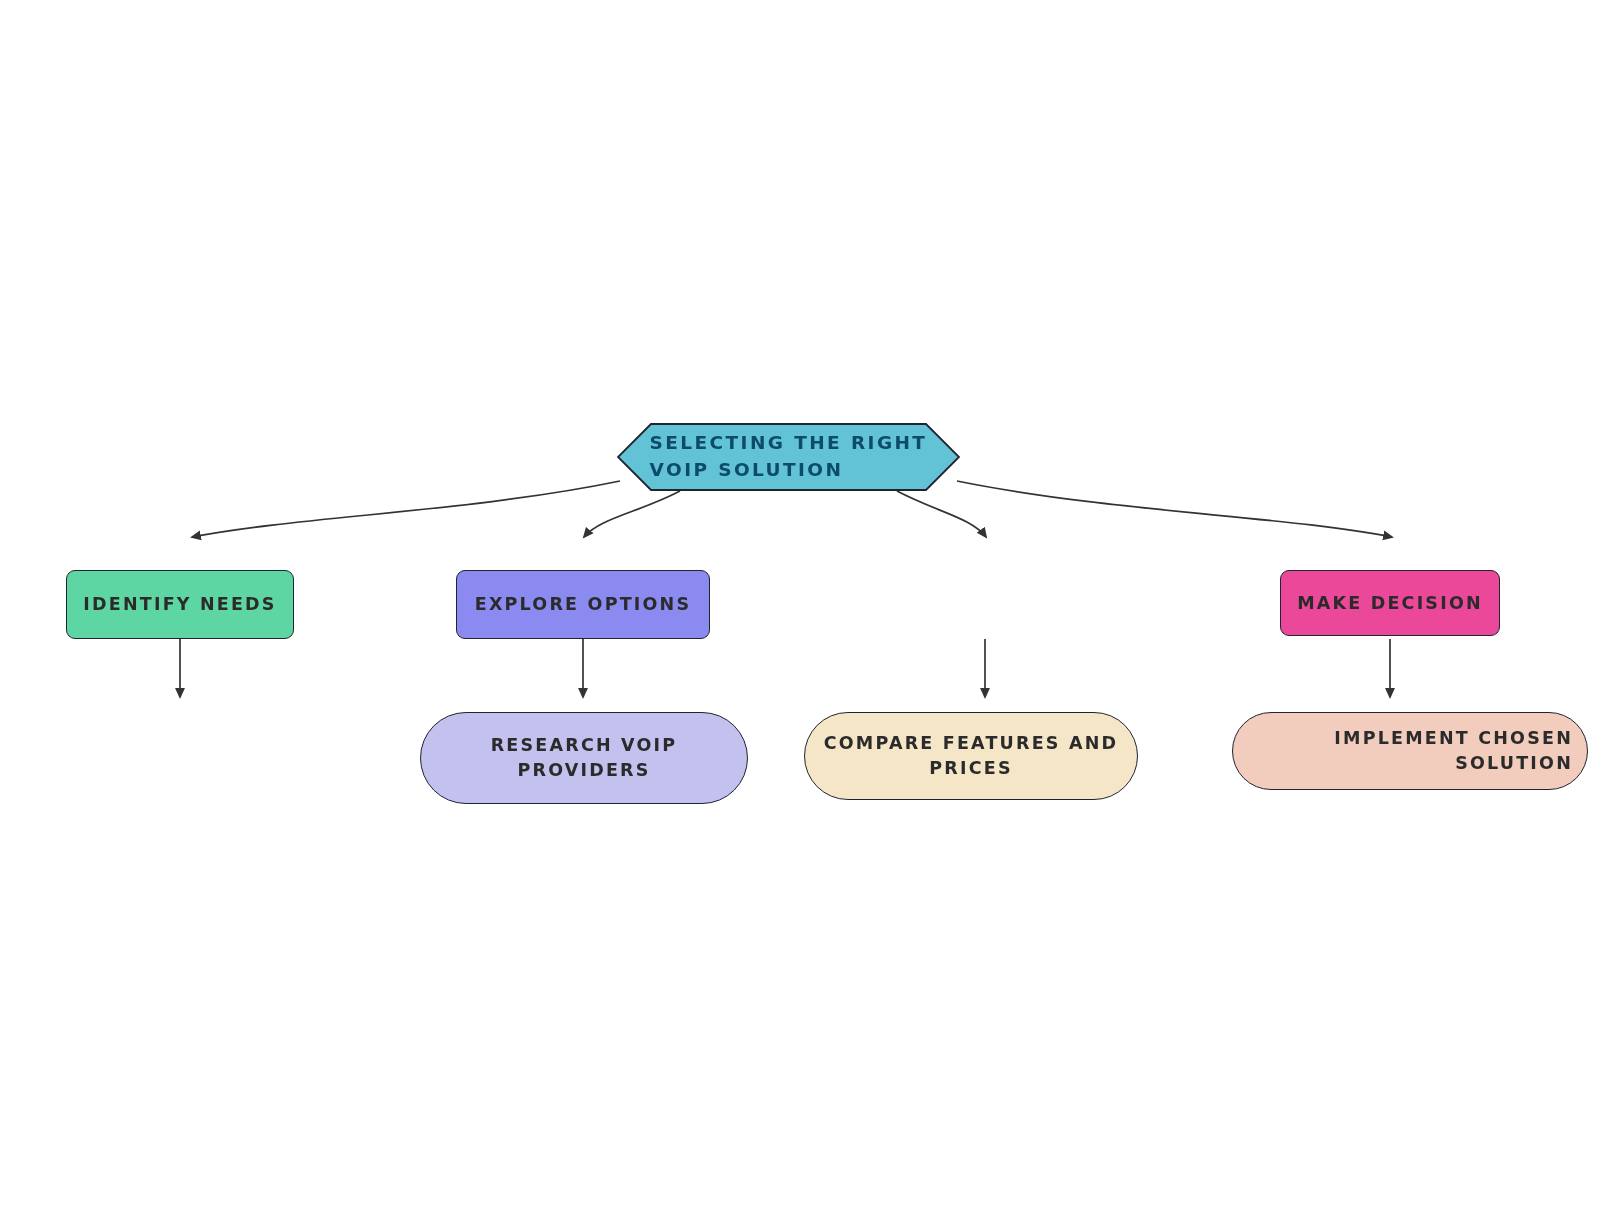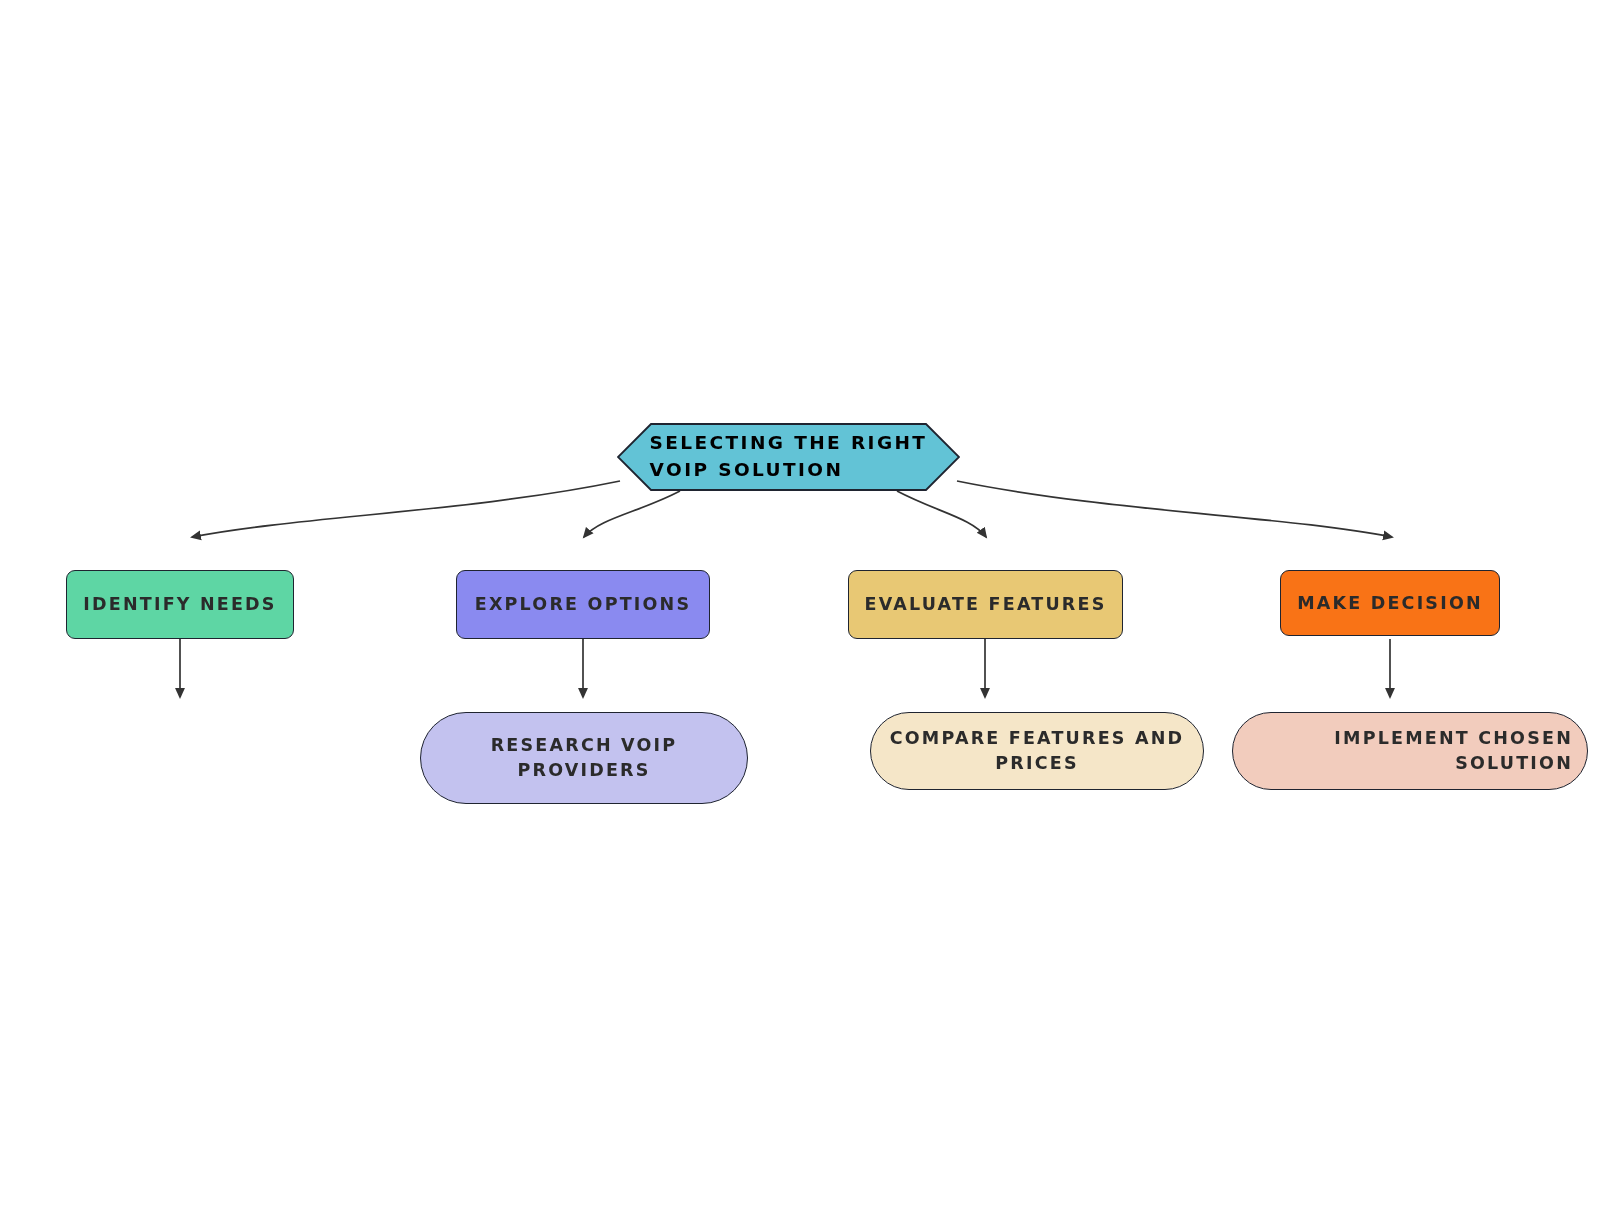--- a/index.html
+++ b/index.html
@@ -63,21 +63,21 @@
   .hex .hex-text {
     position: absolute;
     left: 0; top: 0;
     width: 343px;
     height: 68px;
     display: flex;
     align-items: center;
     justify-content: center;
     font-size: 18.5px;
     letter-spacing: 2.4px;
-    color: #000000;
+    color: #0c4a6e;
     font-weight: 600;
     line-height: 1.45;
     text-transform: uppercase;
   }
   
   .rrect {
     border: 1.6px solid #1f2430;
     border-radius: 9px;
     font-size: 17.5px;
   }
@@ -127,37 +127,34 @@
   </div>
 
   <div class="node rrect" style="left:66px; top:570px; width:228px; height:69px; background:#5ed6a4;">
     <span class="label">IDENTIFY NEEDS</span>
   </div>
 
   <div class="node rrect" style="left:456px; top:570px; width:254px; height:69px; background:#8a8af0;justify-content:center;">
     <span class="label">EXPLORE OPTIONS</span>
   </div>
 
-  <div class="node rrect" style="left:848px; top:570px; width:275px; height:69px; background:#e8c874;">
-    <span class="label">EVALUATE FEATURES</span>
-  </div>
 
-  <div class="node rrect" style="left:1280px; top:570px; width:220px; height:66px; background:#f97316;">
+  <div class="node rrect" style="left:1280px; top:570px; width:220px; height:66px; background:#ec4899;">
     <span class="label">MAKE DECISION</span>
   </div>
 
 
   <div class="node stadium" style="left:420px; top:712px; width:328px; height:92px; background:#c3c2ef;">
     <span class="label">
       <span>RESEARCH VOIP</span><br>
       <span>PROVIDERS</span>
     </span>
   </div>
 
-  <div class="node stadium" style="left:870px; top:712px; width:334px; height:78px; background:#f5e6c8;">
+  <div class="node stadium" style="left:804px; top:712px; width:334px; height:88px; background:#f5e6c8;">
     <span class="label">
       <span>COMPARE FEATURES AND</span><br>
       <span>PRICES</span>
     </span>
   </div>
 
   <div class="node stadium" style="left:1232px; top:712px; width:356px; height:78px; background:#f2ccbd;text-align:right;">
     <span class="label">
       <span>IMPLEMENT CHOSEN</span><br>
       <span>SOLUTION</span>

